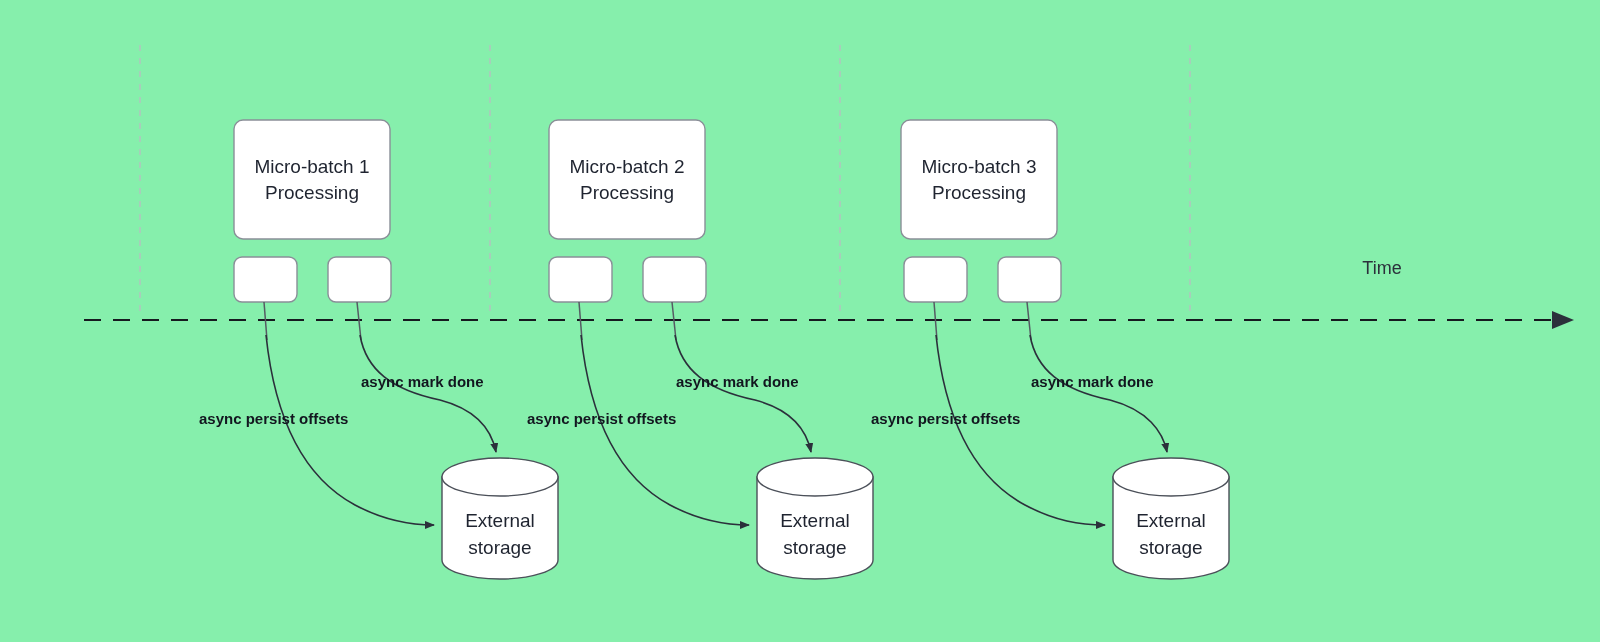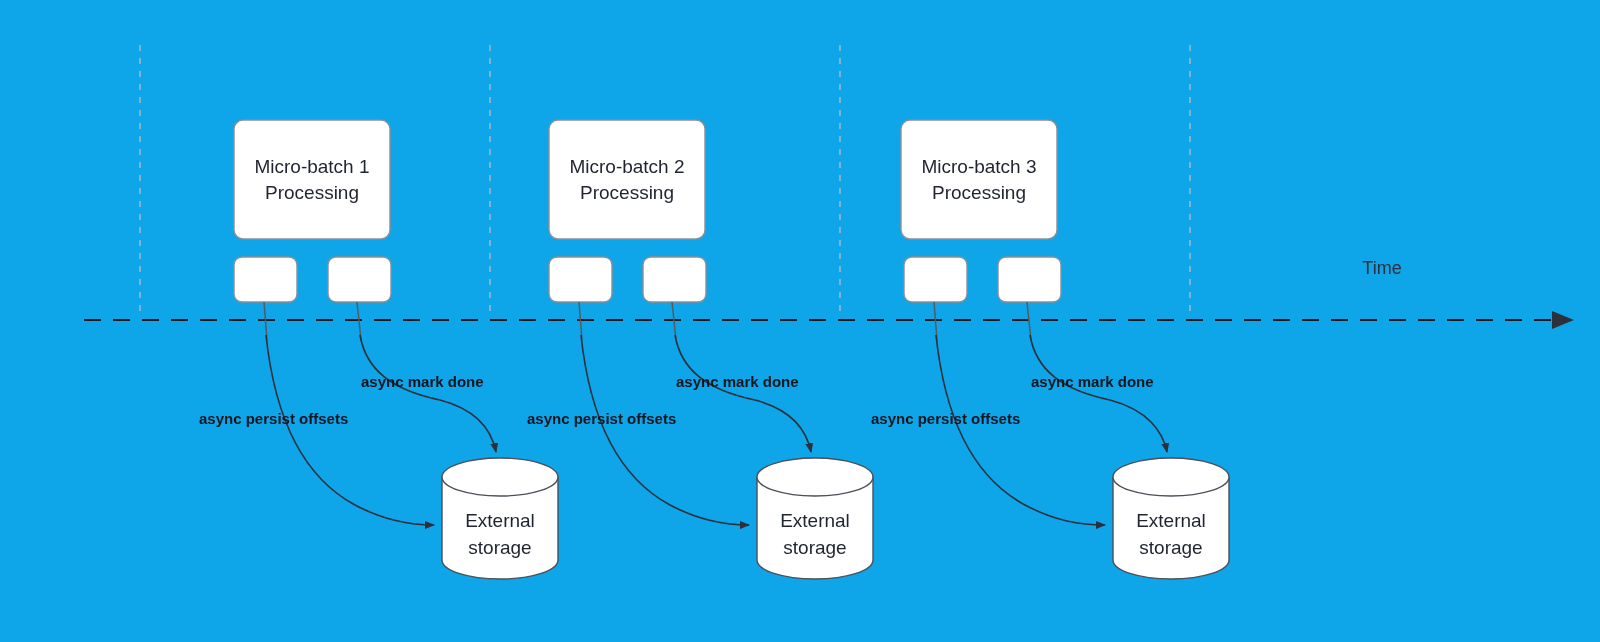--- a/index.html
+++ b/index.html
@@ -4,21 +4,21 @@
 <style>
   html, body {
     margin: 0;
     padding: 0;
     background: #ffffff;
   }
   #canvas {
     position: relative;
     width: 1600px;
     height: 642px;
-    background: #0ea5e9;
+    background: #86efac;
     font-family: "Liberation Sans", sans-serif;
     overflow: hidden;
   }
   svg.layer {
     position: absolute;
     left: 0;
     top: 0;
     width: 1600px;
     height: 642px;
   }

